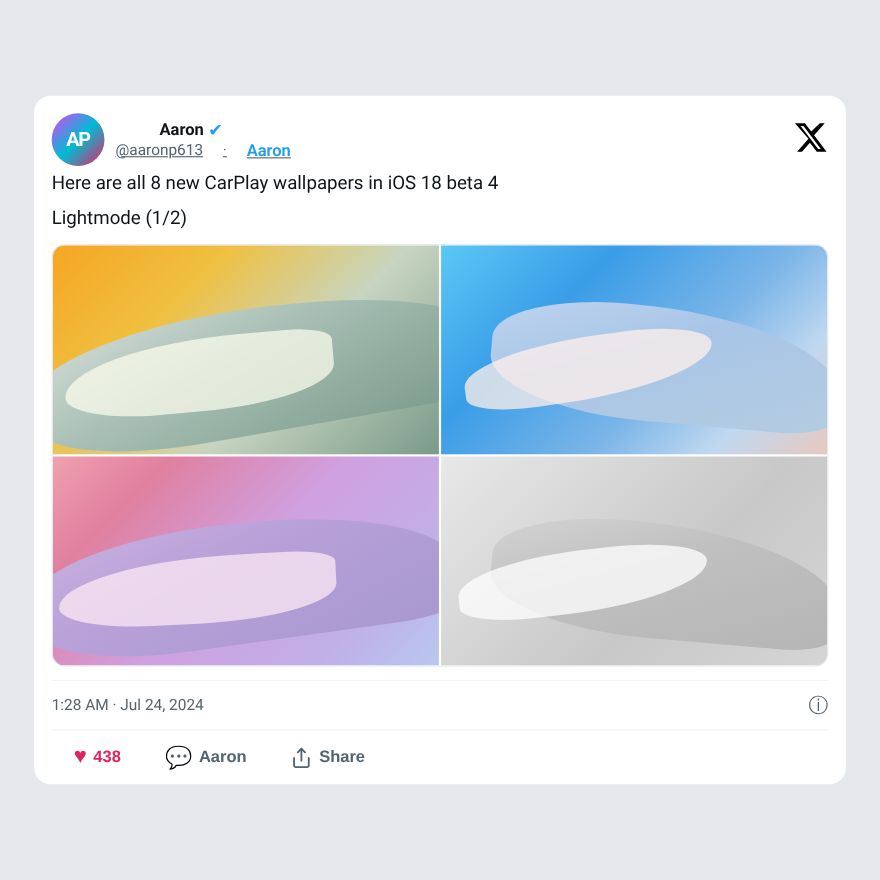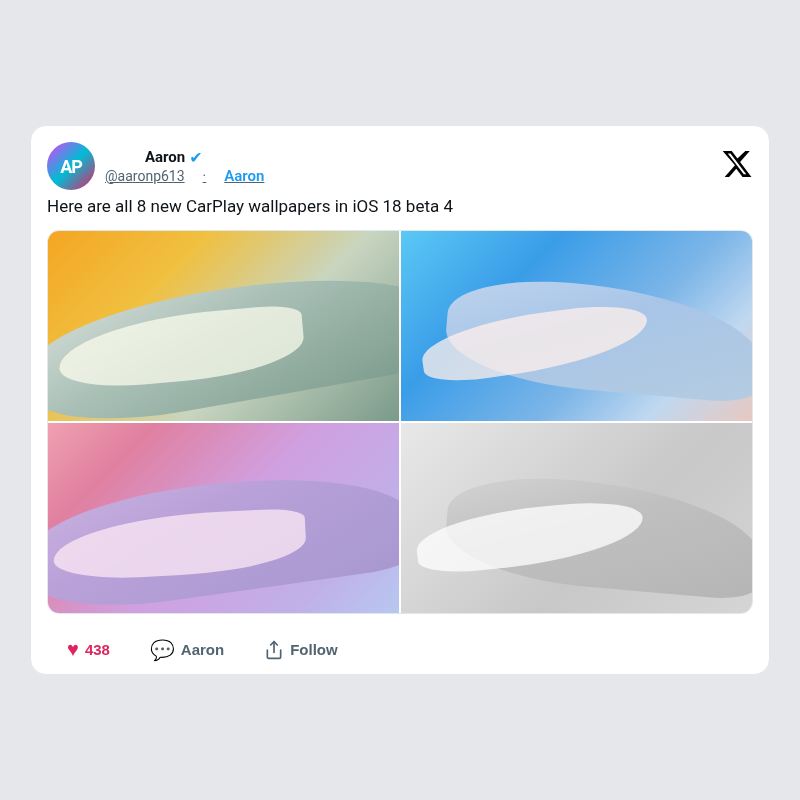--- a/index.html
+++ b/index.html
@@ -296,41 +296,46 @@
     </div>
     <div>
       <svg class="x-logo" viewBox="0 0 24 24" fill="black" xmlns="http://www.w3.org/2000/svg">
         <path d="M18.244 2.25h3.308l-7.227 8.26 8.502 11.24H16.17l-4.714-6.231-5.401 6.231H2.744l7.73-8.835L1.254 2.25H8.08l4.253 5.622zm-1.161 17.52h1.833L7.084 4.126H5.117z"></path>
       </svg>
     </div>
   </div>
 
   <div class="tweet-content">
     <div class="tweet-text">Here are all 8 new CarPlay wallpapers in iOS 18 beta 4</div>
+    <div class="tweet-subtext">Lightmode (1/2)</div>
   </div>
 
   <div class="wallpaper-grid">
     <div class="wallpaper-cell wallpaper-tl"></div>
     <div class="wallpaper-cell wallpaper-tr"></div>
     <div class="wallpaper-cell wallpaper-bl"></div>
     <div class="wallpaper-cell wallpaper-br"></div>
   </div>
 
+  <div class="timestamp-row">
+    <span class="timestamp">1:28 AM · Jul 24, 2024</span>
+    <span class="info-icon">ⓘ</span>
+  </div>
 
   <div class="actions-row">
     <button class="action-btn like">
       <span class="heart-icon">♥</span>
       <span>438</span>
     </button>
     <button class="action-btn reply">
       <span style="font-size:20px; color:#1d9bf0;">💬</span>
       <span>Aaron</span>
     </button>
     <button class="action-btn share">
       <svg class="share-icon-svg" viewBox="0 0 24 24" fill="none" stroke="#536471" stroke-width="2" stroke-linecap="round" stroke-linejoin="round">
         <path d="M4 12v8a2 2 0 0 0 2 2h12a2 2 0 0 0 2-2v-8"></path>
         <polyline points="16 6 12 2 8 6"></polyline>
         <line x1="12" y1="2" x2="12" y2="15"></line>
       </svg>
-      <span>Follow</span>
+      <span>Share</span>
     </button>
   </div>
 </div>
 
 </body></html>

